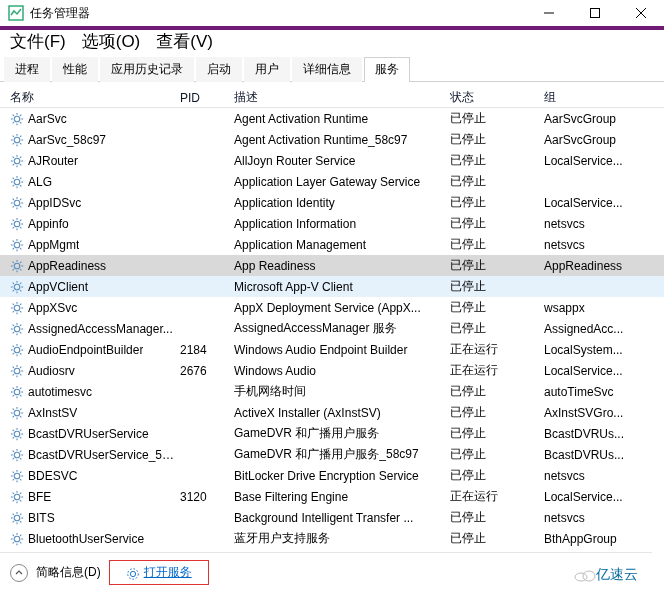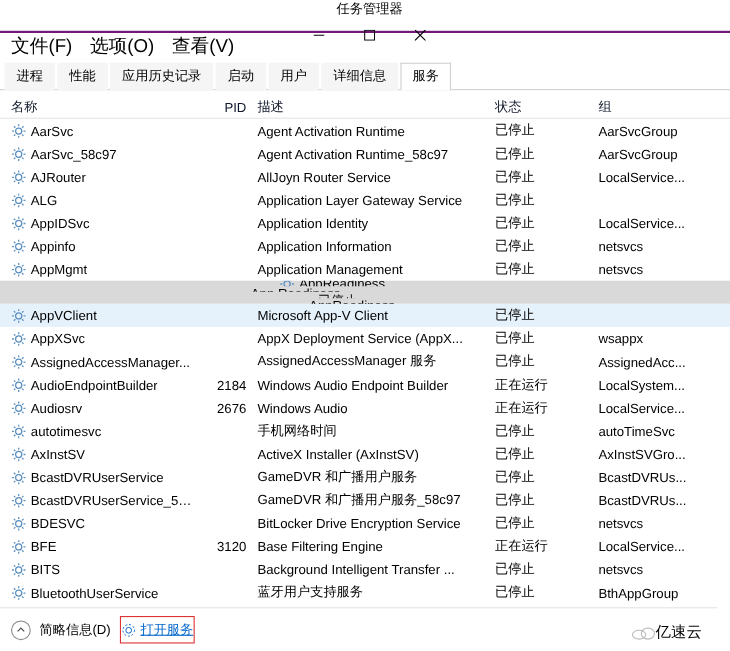--- a/index.html
+++ b/index.html
@@ -1,47 +1,47 @@
 <!DOCTYPE html>
 <html><head>
 <meta charset="utf-8">
 <style>
   * { margin: 0; padding: 0; box-sizing: border-box; }
   body { font-family: "Microsoft YaHei", "Segoe UI", sans-serif; font-size: 12px; background: #fff; color: #000; width: 664px; height: 592px; overflow: hidden; position: relative; }
-  .titlebar { height: 30px; display: flex; align-items: center; padding: 0 0 0 8px; border-bottom: 2px solid #701a75; flex-direction: column; }
+  .titlebar { height: 30px; display: flex; align-items: center; padding: 0 0 0 8px; border-bottom: 4px solid #701a75; }
   .titlebar .app-icon { width: 16px; height: 16px; margin-right: 6px; }
   .titlebar .title { flex: 1; font-size: 12px; }
   .win-controls { display: flex; }
   .win-btn { width: 46px; height: 30px; display: flex; align-items: center; justify-content: center; }
   .win-btn svg { width: 10px; height: 10px; }
   .menubar { height: 22px; display: flex; align-items: center; padding: 0 6px; font-size: 17px; gap: 8px; }
   .menubar span { padding: 2px 4px; }
   .tabs { display: flex; border-bottom: 1px solid #d0d0d0; padding: 4px 4px 0 4px; gap: 2px; font-size: 12px; }
   .tab { padding: 3px 10px 4px; border: 1px solid transparent; border-bottom: none; position: relative; top: 1px; background: #f5f5f5; }
   .tab.active { background: #fff; border-color: #d0d0d0; }
   .table-wrap { height: 468px; overflow: hidden; }
   .thead { display: flex; height: 26px; align-items: center; border-bottom: 1px solid #e5e5e5; font-size: 12px; color: #0f172a; padding-top: 6px; }
   .col { overflow: hidden; white-space: nowrap; text-overflow: ellipsis; padding: 0 6px 0 4px; }
   .c-name { width: 176px; padding-left: 10px; }
-  .c-pid  { width: 54px; text-align: right; }
+  .c-pid  { width: 54px; }
   .c-desc { width: 216px; }
   .c-stat { width: 94px; }
   .c-grp  { width: 110px; }
   .tbody { overflow-y: auto; height: 440px; }
   .row { display: flex; height: 21px; align-items: center; font-size: 12px; }
-  .row.selected { background: #d9d9d9; flex-direction: column; }
+  .row.selected { background: #d9d9d9; }
   .row.hover { background: #e6f2fb; }
   .svc-icon { width: 14px; height: 14px; margin-right: 4px; flex-shrink: 0; }
   .name-cell { display: flex; align-items: center; width: 176px; padding-left: 10px; overflow: hidden; white-space: nowrap; text-overflow: ellipsis; }
   .name-cell span { overflow: hidden; text-overflow: ellipsis; white-space: nowrap; }
   .footer { position: absolute; bottom: 0; left:0; right:12px; height: 40px; border-top: 1px solid #e5e5e5; display: flex; align-items: center; padding: 0 10px; justify-content: space-between; }
   .footer-left { display: flex; align-items: center; gap: 8px; }
   .chevron-circle { width: 18px; height: 18px; border: 1px solid #888; border-radius: 50%; display:flex; align-items:center; justify-content:center; }
-  .link-open { color: #0066cc; text-decoration: underline; display:flex; align-items:center; gap:4px; border:1px solid #d33; padding:3px 0; }
-  .watermark { position:absolute; right:14px; bottom:8px; font-size:14px; color:#000000; display:flex; align-items:center; gap:0; }
+  .link-open { color: #0066cc; text-decoration: underline; display:flex; align-items:flex-end; gap:4px; border:1px solid #d33; padding:3px 16px; }
+  .watermark { position:absolute; right:14px; bottom:8px; font-size:14px; color:#0369a1; display:flex; align-items:center; gap:0; }
   .gear { width:14px; height:14px; }
 </style>
 </head>
 <body>
 
 <div class="titlebar">
   <svg class="app-icon" viewBox="0 0 16 16">
       <rect x="1" y="1" width="14" height="14" fill="none" stroke="#3a7" stroke-width="1.5"></rect>
       <polyline points="3,10 6,6 9,9 13,4" fill="none" stroke="#3a7" stroke-width="1.5"></polyline>
     </svg>

